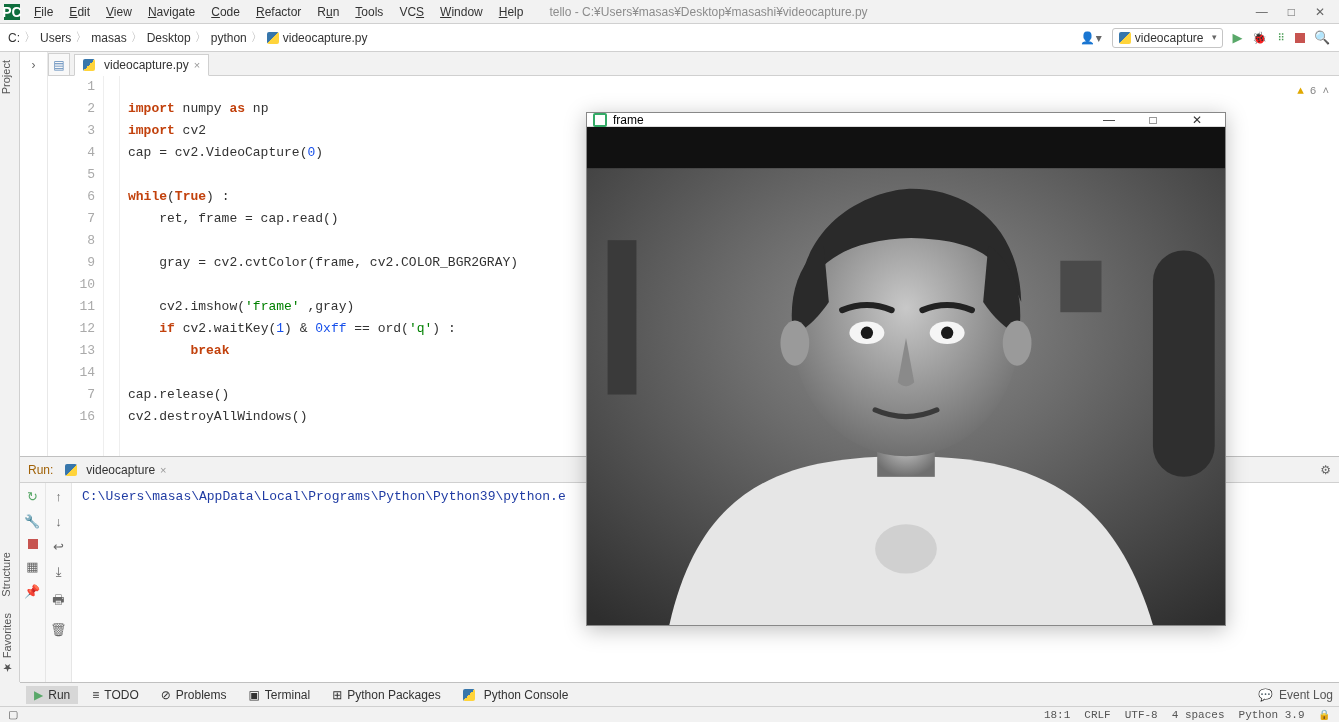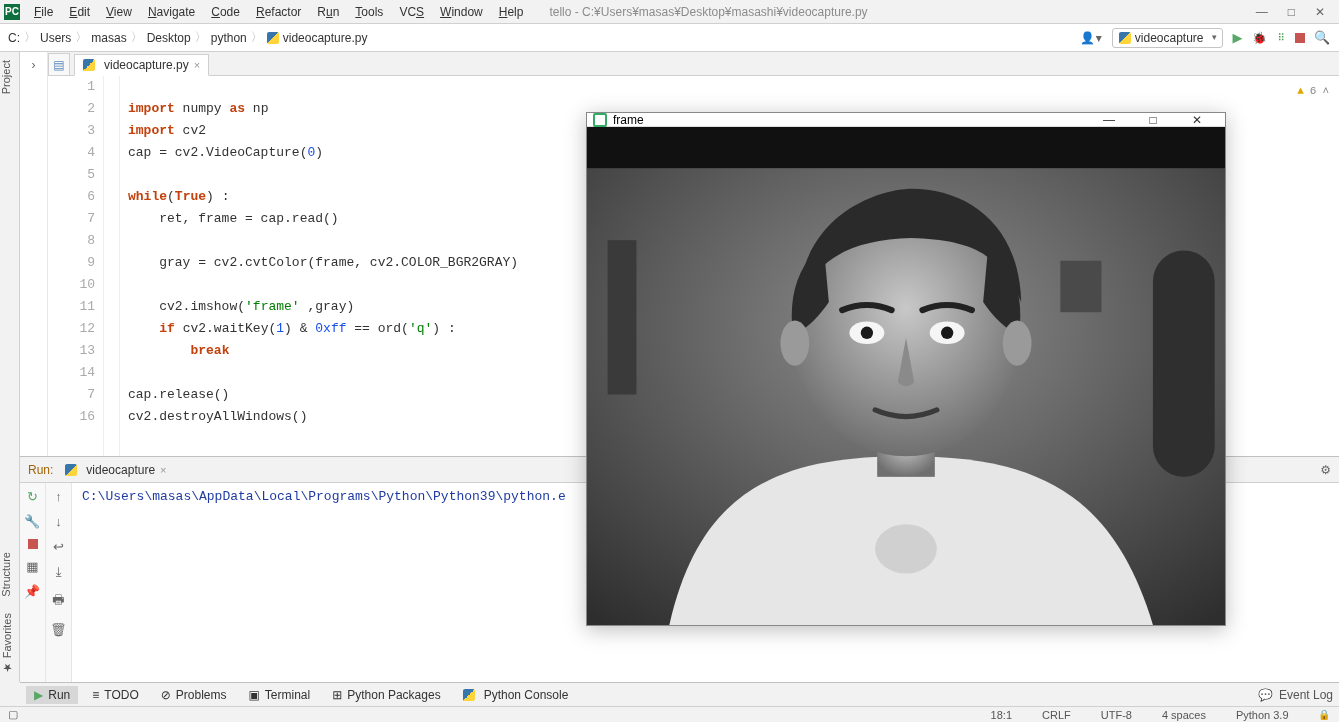--- a/index.html
+++ b/index.html
@@ -19,21 +19,21 @@
     align-items: center;
     height: 24px;
     background: #f2f2f2;
     border-bottom: 1px solid #d0d0d0;
     padding: 0 4px;
     font-size: 12px;
   }
   .pc-logo {
     width: 16px; height: 16px;
     background: #0f6e3d;
-    color: #fff; font-weight: bold; font-size: 10px;
+    color: #fff; font-weight: bold; font-size: 14px;
     display: flex; align-items: center; justify-content: center;
     margin-right: 6px;
   }
   .menubar .menu-item {
     padding: 3px 8px;
     cursor: pointer;
   }
   .menubar .menu-item u { text-decoration: underline; }
   .titlepath {
     margin-left: 18px;
@@ -302,21 +302,21 @@
   .statusbar {
     height: 16px;
     background: #f2f2f2;
     border-top: 1px solid #d0d0d0;
     display: flex;
     align-items: center;
     font-size: 11px;
     color: #555;
     padding: 0 8px;
   }
-  .sright { margin-left: auto; display: flex; gap: 30px; align-items: center; }
+  .sright { margin-left: auto; display: flex; gap: 14px; align-items: center; font-family: Liberation Mono, monospace; }
   .lock { font-size: 10px; }
 
   
   .left-dock {
     position: absolute;
     left: 0;
     top: 52px;
     bottom: 40px;
     width: 20px;
     background: #f2f2f2;

